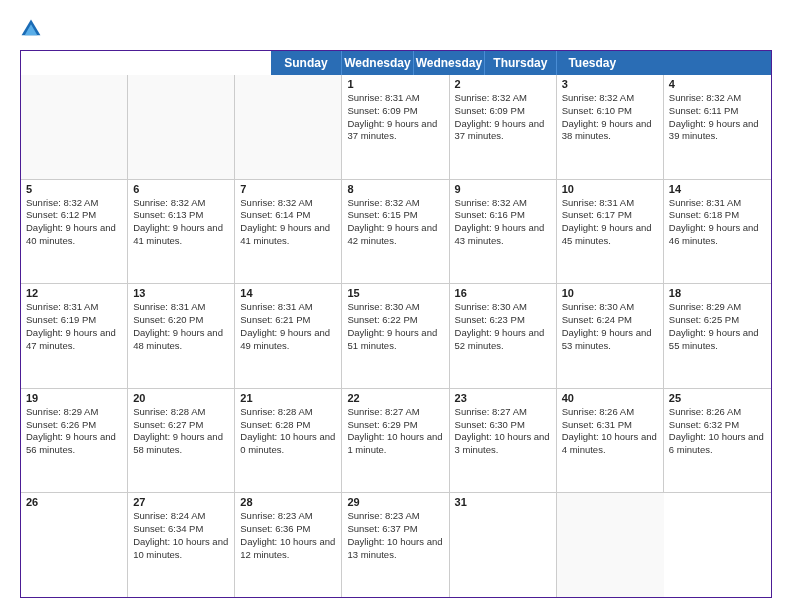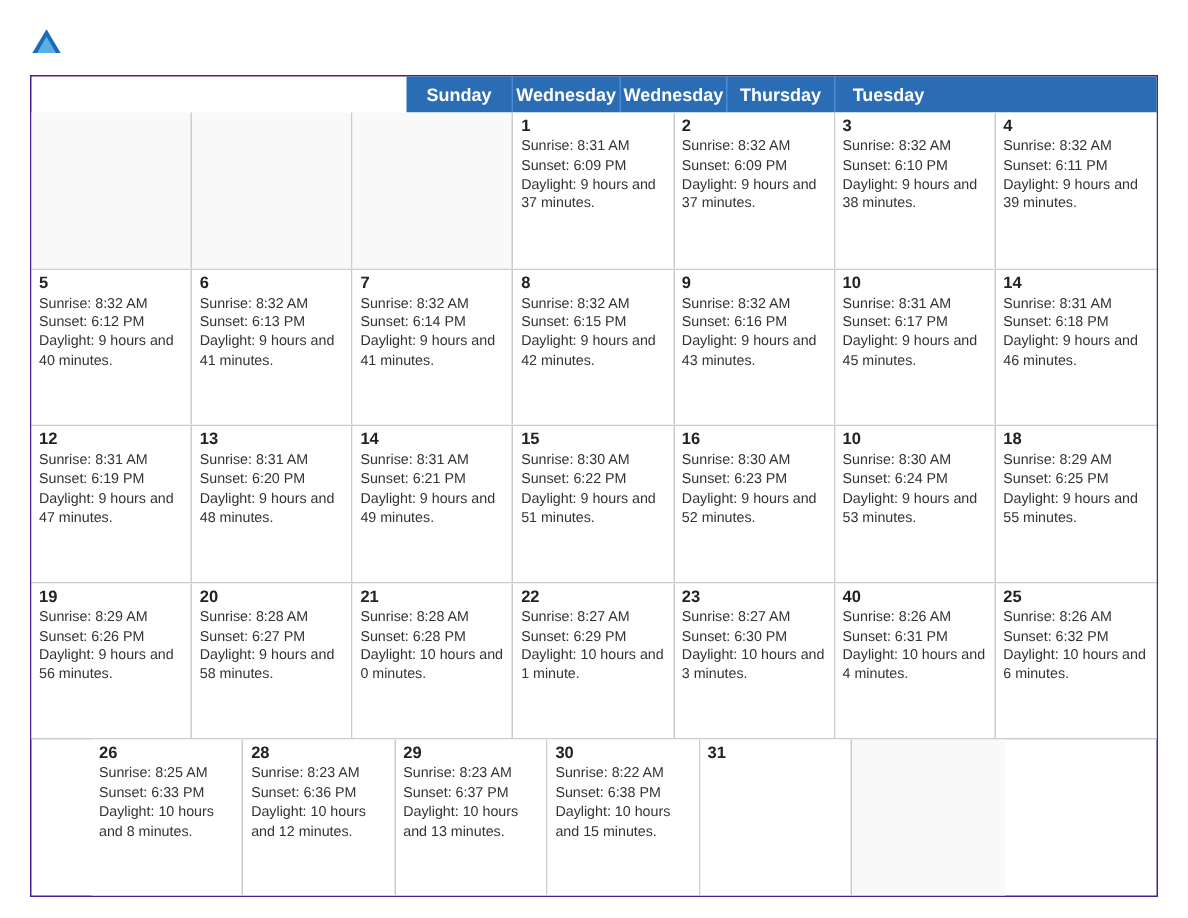--- a/index.html
+++ b/index.html
@@ -78,21 +78,21 @@
       flex: 1;
       display: flex;
       flex-direction: column;
     }
     .week-row {
       display: grid;
       grid-template-columns: repeat(7, 1fr);
       flex: 1;
       border-bottom: 1px solid #ccc;
     }
-    .week-row:last-child { border-bottom: none; margin-left: 40px; }
+    .week-row:last-child { border-bottom: none; }
     .day-cell {
       border-right: 1px solid #ccc;
       padding: 3px 5px;
       font-size: 10px;
       color: #333;
       background: #fff;
       min-height: 0;
     }
     .day-cell:last-child { border-right: none; }
     .day-cell.empty { background: #f9f9f9; }
@@ -245,33 +245,32 @@
             <div class="day-info">Sunrise: 8:26 AM<br>Sunset: 6:31 PM<br>Daylight: 10 hours and 4 minutes.</div>
           </div>
           <div class="day-cell">
             <div class="day-number">25</div>
             <div class="day-info">Sunrise: 8:26 AM<br>Sunset: 6:32 PM<br>Daylight: 10 hours and 6 minutes.</div>
           </div>
         </div>
         <div class="week-row">
           <div class="day-cell">
             <div class="day-number">26</div>
-            <div class="day-info">Sunrise: 8:25 AM<br>Sunset: 6:33 PM<br>Daylight: 10 hours and 8 minutes.</div>
+          </div>
+          <div class="day-cell">
+            <div class="day-number">27</div>
+            <div class="day-info">Sunrise: 8:24 AM<br>Sunset: 6:34 PM<br>Daylight: 10 hours and 10 minutes.</div>
           </div>
           <div class="day-cell">
             <div class="day-number">28</div>
             <div class="day-info">Sunrise: 8:23 AM<br>Sunset: 6:36 PM<br>Daylight: 10 hours and 12 minutes.</div>
           </div>
           <div class="day-cell">
             <div class="day-number">29</div>
             <div class="day-info">Sunrise: 8:23 AM<br>Sunset: 6:37 PM<br>Daylight: 10 hours and 13 minutes.</div>
-          </div>
-          <div class="day-cell">
-            <div class="day-number">30</div>
-            <div class="day-info">Sunrise: 8:22 AM<br>Sunset: 6:38 PM<br>Daylight: 10 hours and 15 minutes.</div>
           </div>
           <div class="day-cell">
             <div class="day-number">31</div>
           </div>
           <div class="day-cell empty"></div>
         </div>
       </div>
   </div>
 </div>
 

